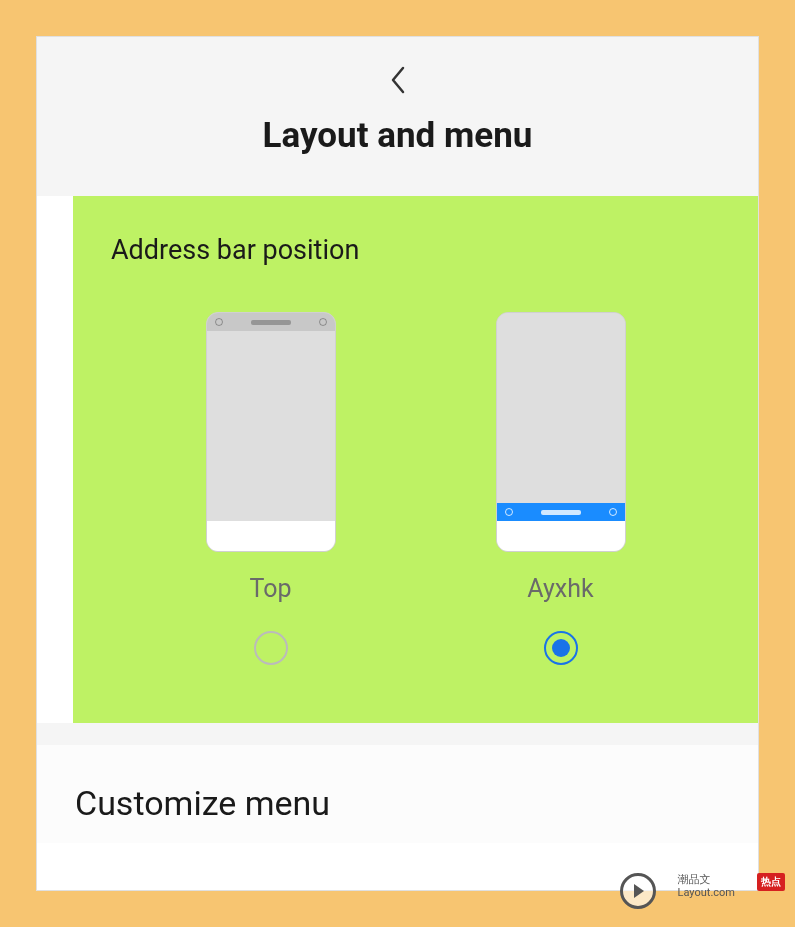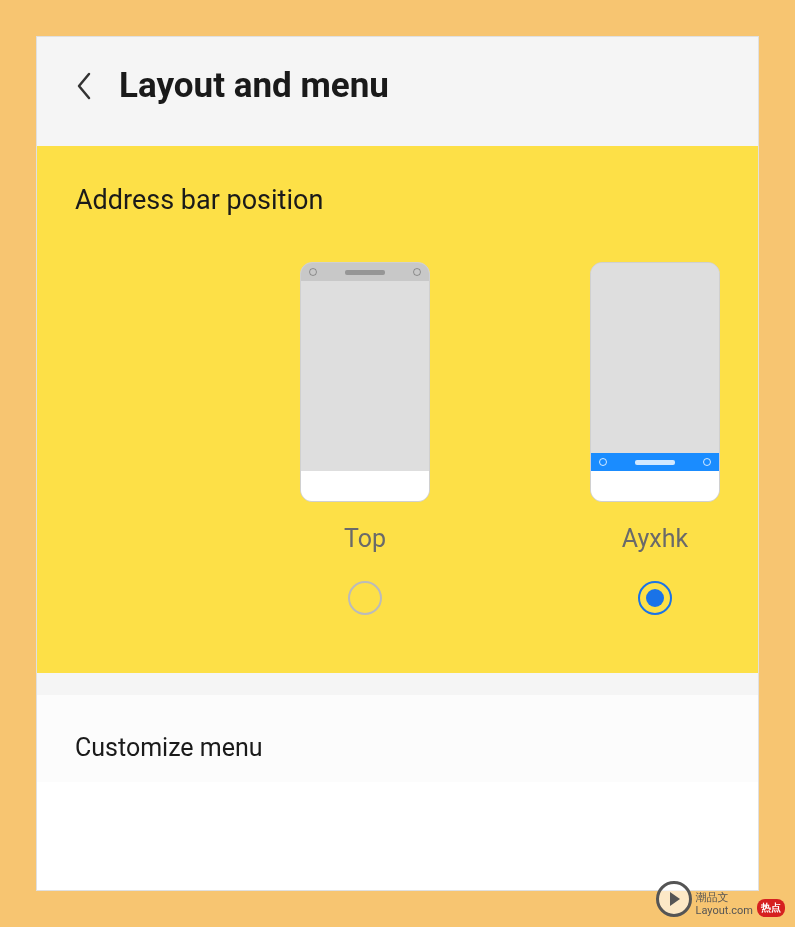--- a/index.html
+++ b/index.html
@@ -16,55 +16,57 @@
       position: relative;
     }
     .card {
       background: #fff;
       border: 1px solid #e0e0e0;
       width: 100%;
       height: 100%;
     }
     .header {
       background: #f5f5f5;
-      padding: 28px 32px 40px;
+      padding: 28px 24px 40px;
       display: flex;
       align-items: center;
       gap: 20px;
+      flex-direction: column;
     }
     .back-btn {
       cursor: pointer;
       display: flex;
       align-items: center;
       justify-content: center;
       width: 30px;
       height: 30px;
     }
     .back-btn svg {
       width: 18px;
       height: 30px;
     }
     .page-title {
       font-size: 35px;
       font-weight: 700;
       color: #1a1a1a;
     }
     .section {
       padding: 38px 38px 58px;
-      background: #fde047;
+      background: #bef264;
+      margin-left: 36px;
     }
     .section-title {
       font-size: 27px;
       font-weight: 400;
       color: #1a1a1a;
       margin-bottom: 46px;
     }
     .options {
       display: flex;
-      justify-content: flex-end;
+      justify-content: center;
       gap: 160px;
     }
     .option {
       display: flex;
       flex-direction: column;
       align-items: center;
       cursor: pointer;
     }
     .phone-preview {
       width: 130px;
@@ -141,31 +143,31 @@
     }
     .divider {
       height: 22px;
       background: #f5f5f5;
     }
     .section2 {
       padding: 38px 38px 20px;
       background: #fcfcfc;
     }
     .menu-item {
-      font-size: 25px;
+      font-size: 34px;
       color: #1a1a1a;
       cursor: pointer;
     }
     .watermark {
       position: absolute;
-      bottom: 10px;
+      bottom: 18px;
       right: 10px;
       display: flex;
-      align-items: flex-end;
-      gap: 4px;
+      align-items: flex-start;
+      gap: 22px;
     }
     .play-circle {
       width: 36px;
       height: 36px;
       border-radius: 50%;
       border: 3px solid #555;
       display: flex;
       align-items: center;
       justify-content: center;
       background: rgba(255,255,255,0.6);
@@ -181,21 +183,21 @@
     .watermark-text {
       font-size: 11px;
       color: #555;
       line-height: 1.2;
     }
     .watermark-badge {
       background: #d62020;
       color: #fff;
       font-size: 10px;
       padding: 2px 4px;
-      border-radius: 8px;
+      border-radius: 2px;
       font-weight: bold;
     }
   </style>
 </head>
 <body>
 
 <div class="card">
   <div class="header">
     <div class="back-btn">
       <svg viewBox="0 0 18 30">

